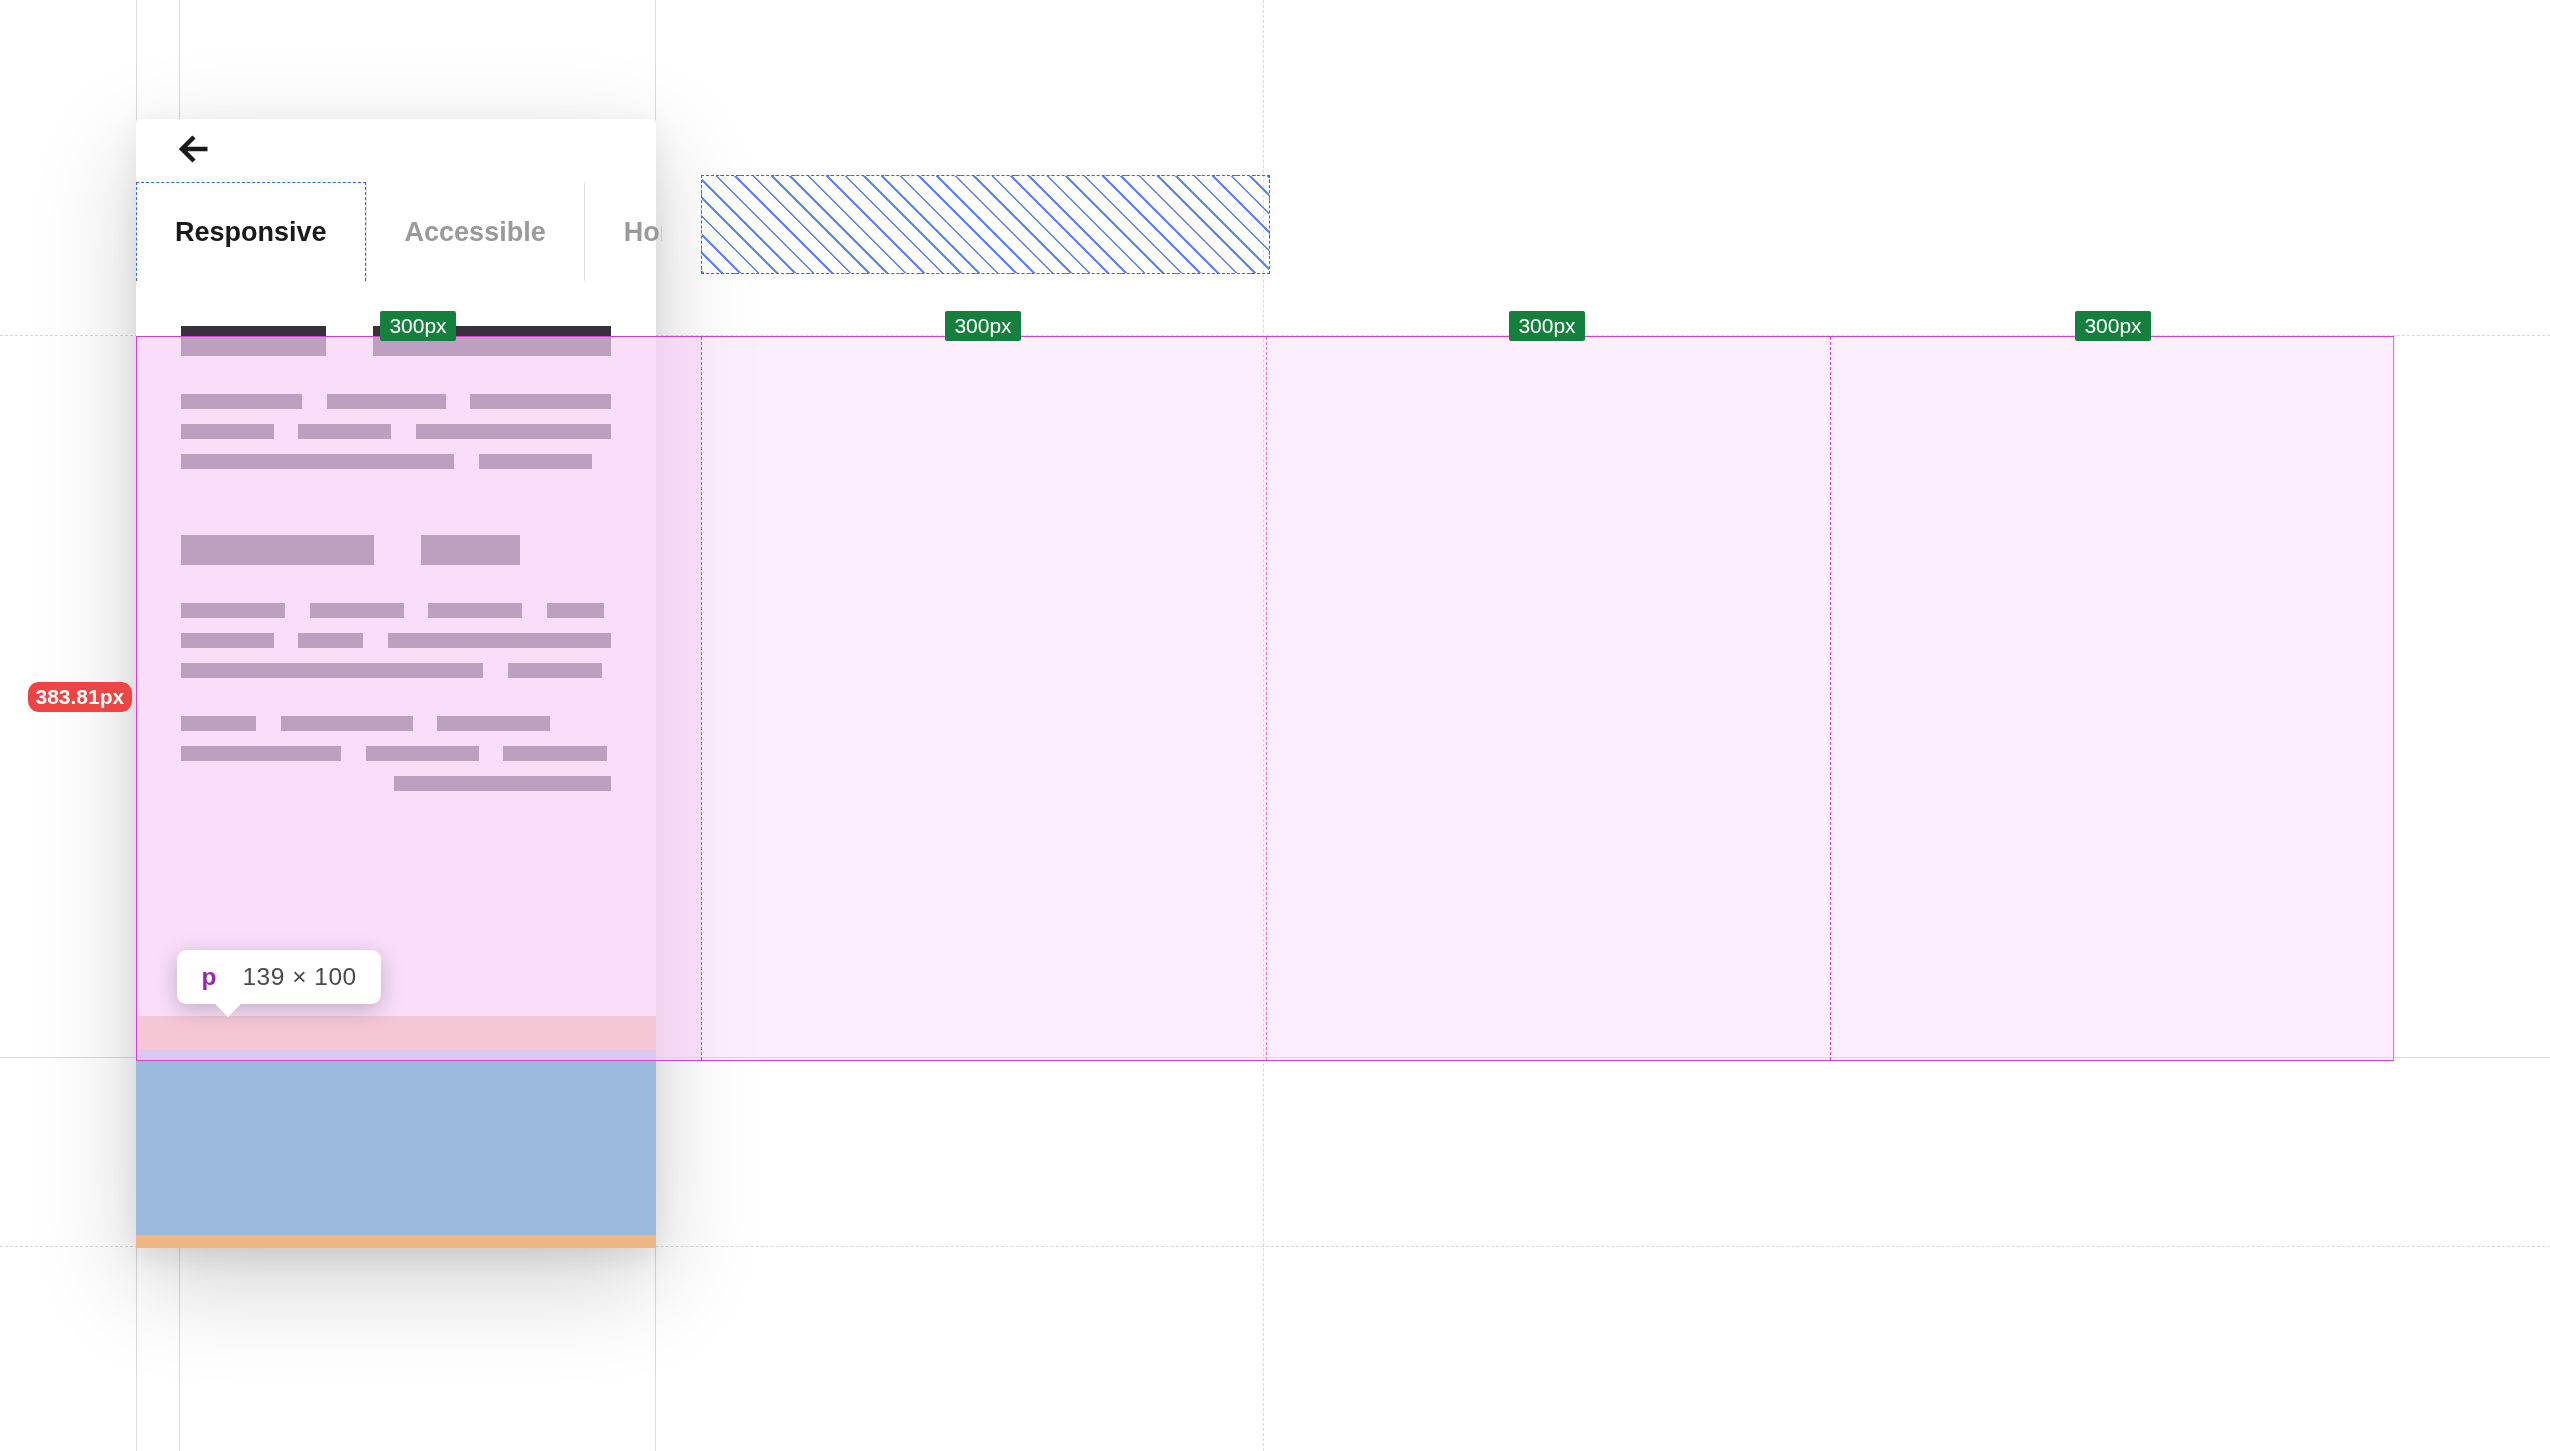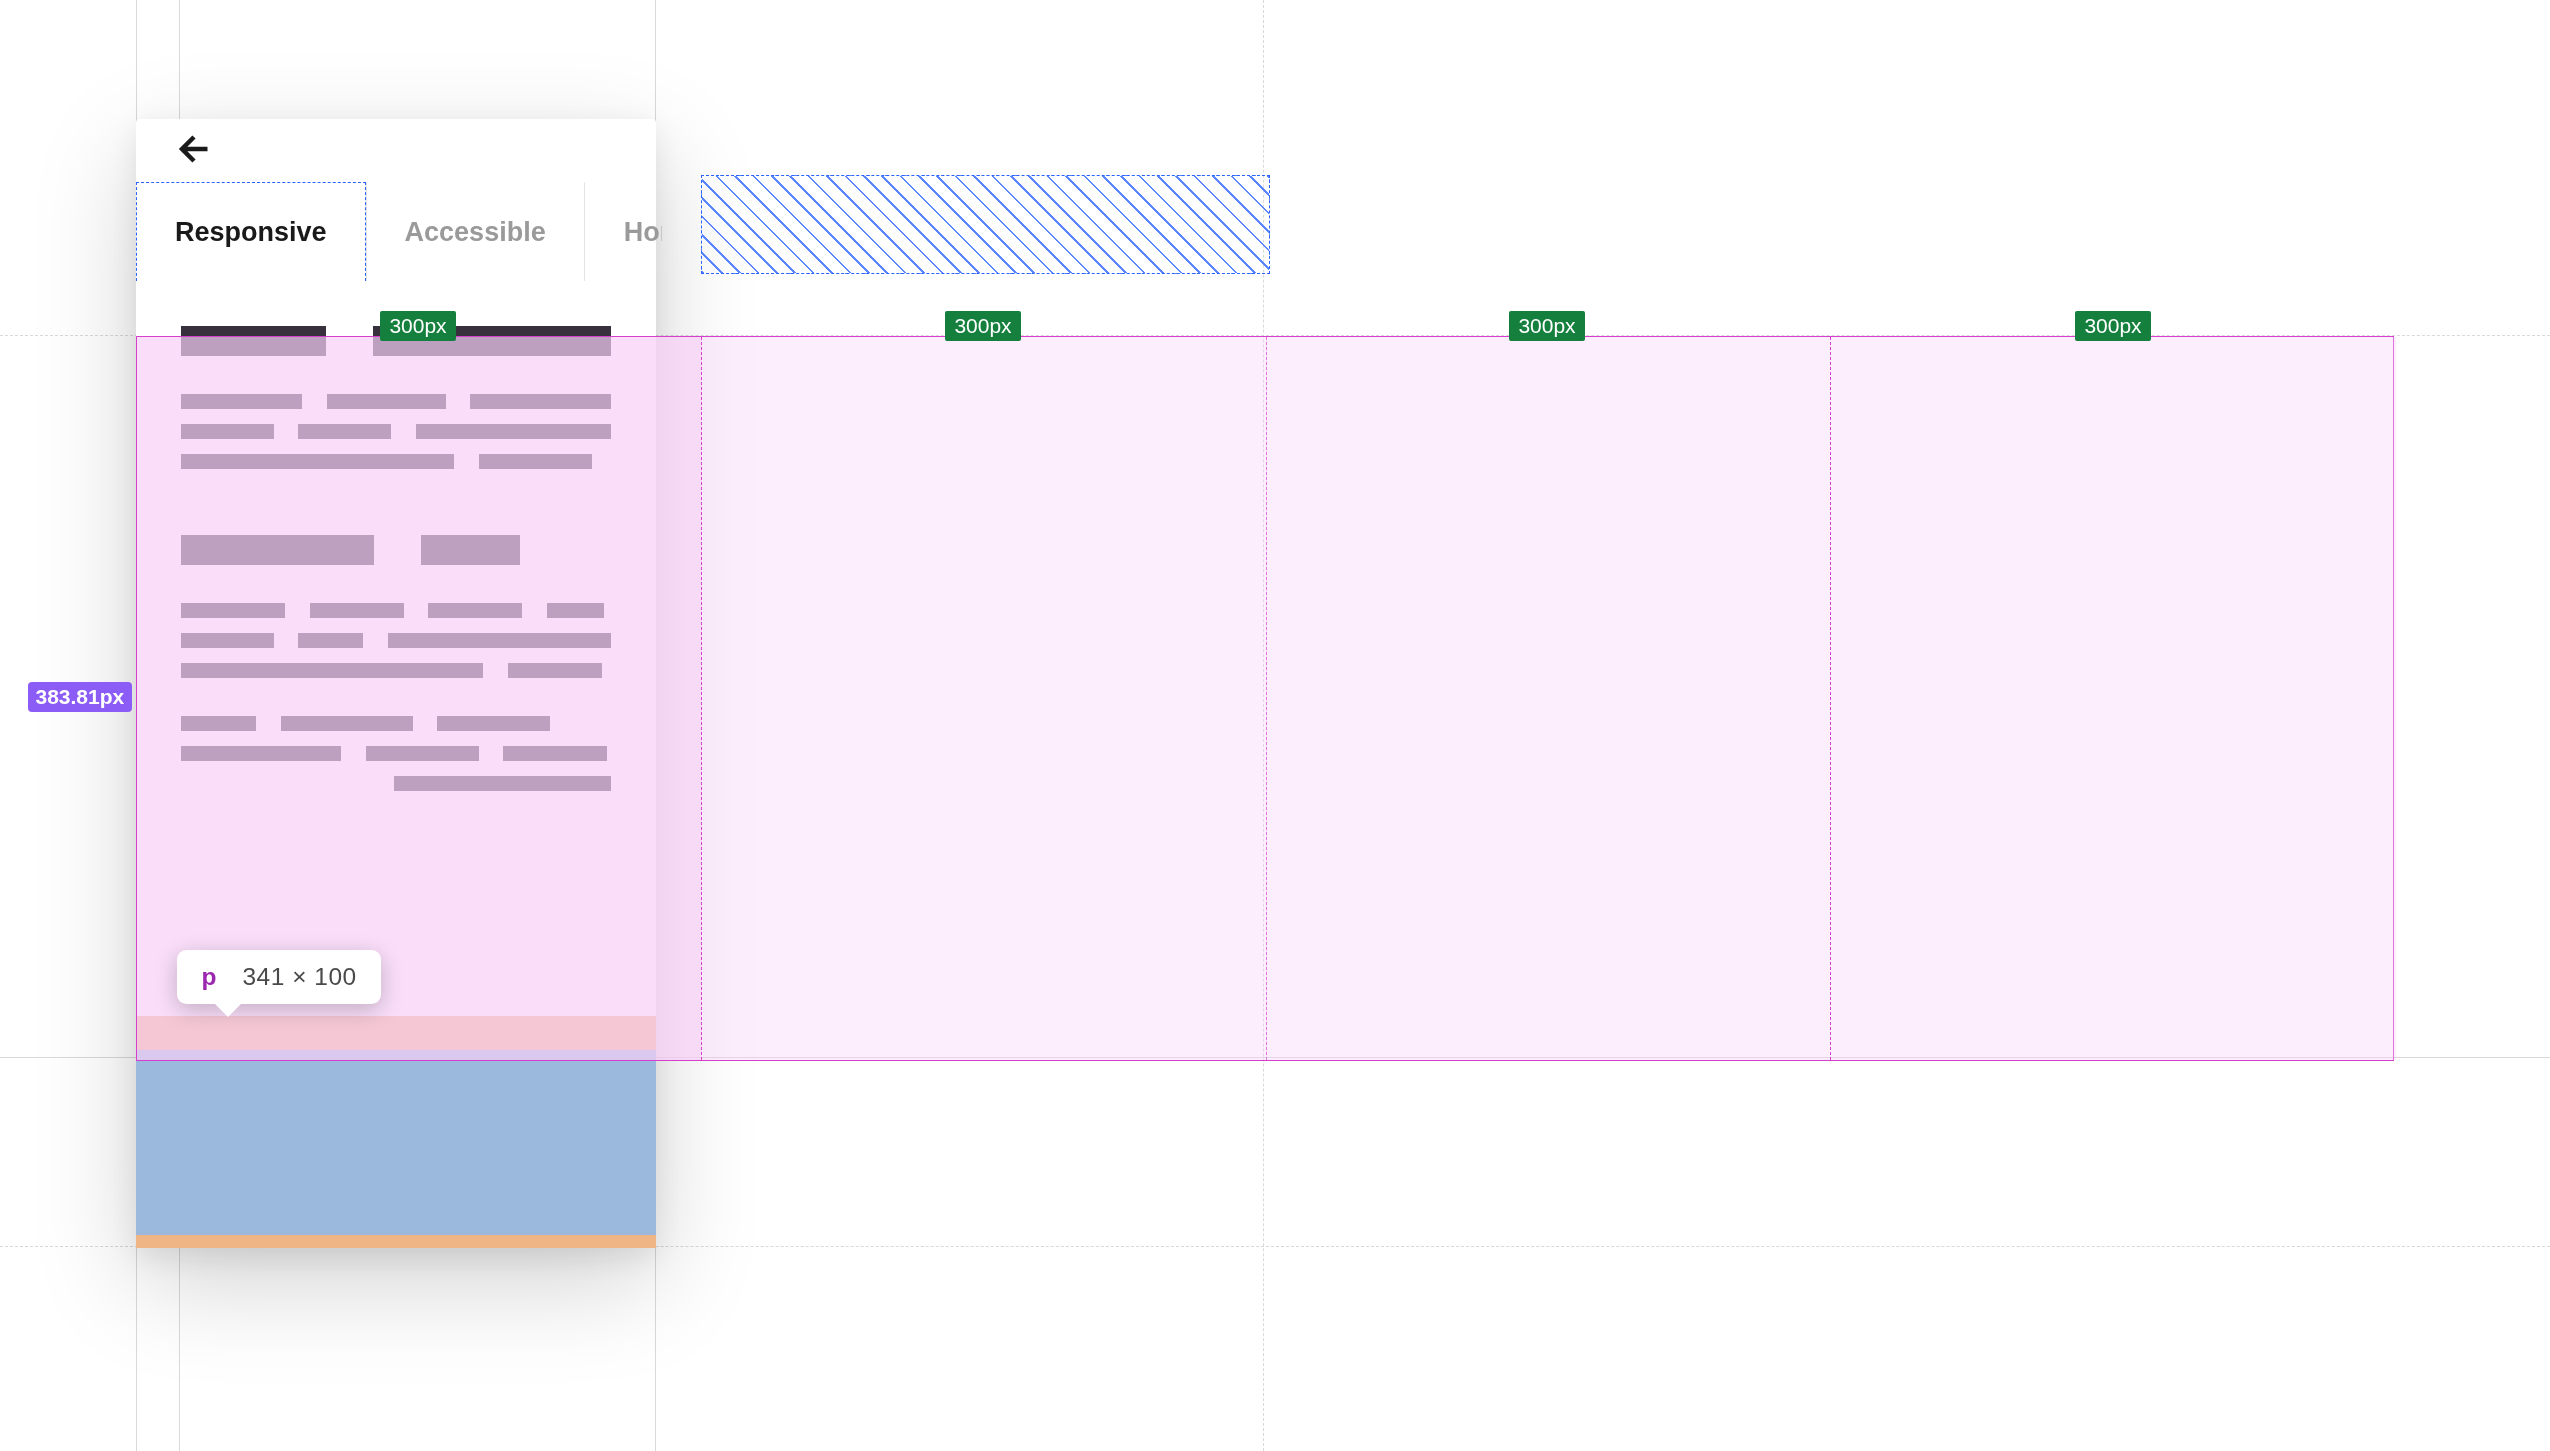--- a/index.html
+++ b/index.html
@@ -130,26 +130,26 @@
     font-size: 21px;
     font-weight: 400;
     padding: 2.8px 9.4px;
     border-radius: 1.9px;
     pointer-events: auto;
   }
   .height-label {
     position: absolute;
     left: 28px;
     top: 682px;
-    background: #8b5cf6;
+    background: #ef4444;
     color: #fff;
     font-size: 21px;
     font-weight: 700;
     padding: 2.8px 7.5px;
-    border-radius: 4px;
+    border-radius: 11px;
   }
 
   
   .tabpanel {
     position: absolute;
     left: 0;
     top: 162px;
     width: 100%;
     padding: 45px 45px 0 45px;
   }
@@ -314,15 +314,15 @@
   </div>
   <div class="grid-col" style="left:1694px;width:565px;">
     <span class="grid-label" style="right:283px;">300px</span>
   </div>
 </div>
 
 <span class="height-label">383.81px</span>
 
 <div class="inspect-tooltip">
   <span class="tag">p</span>
-  <span class="dims">341 × 100</span>
+  <span class="dims">139 × 100</span>
 </div>
 
 
 </body></html>

